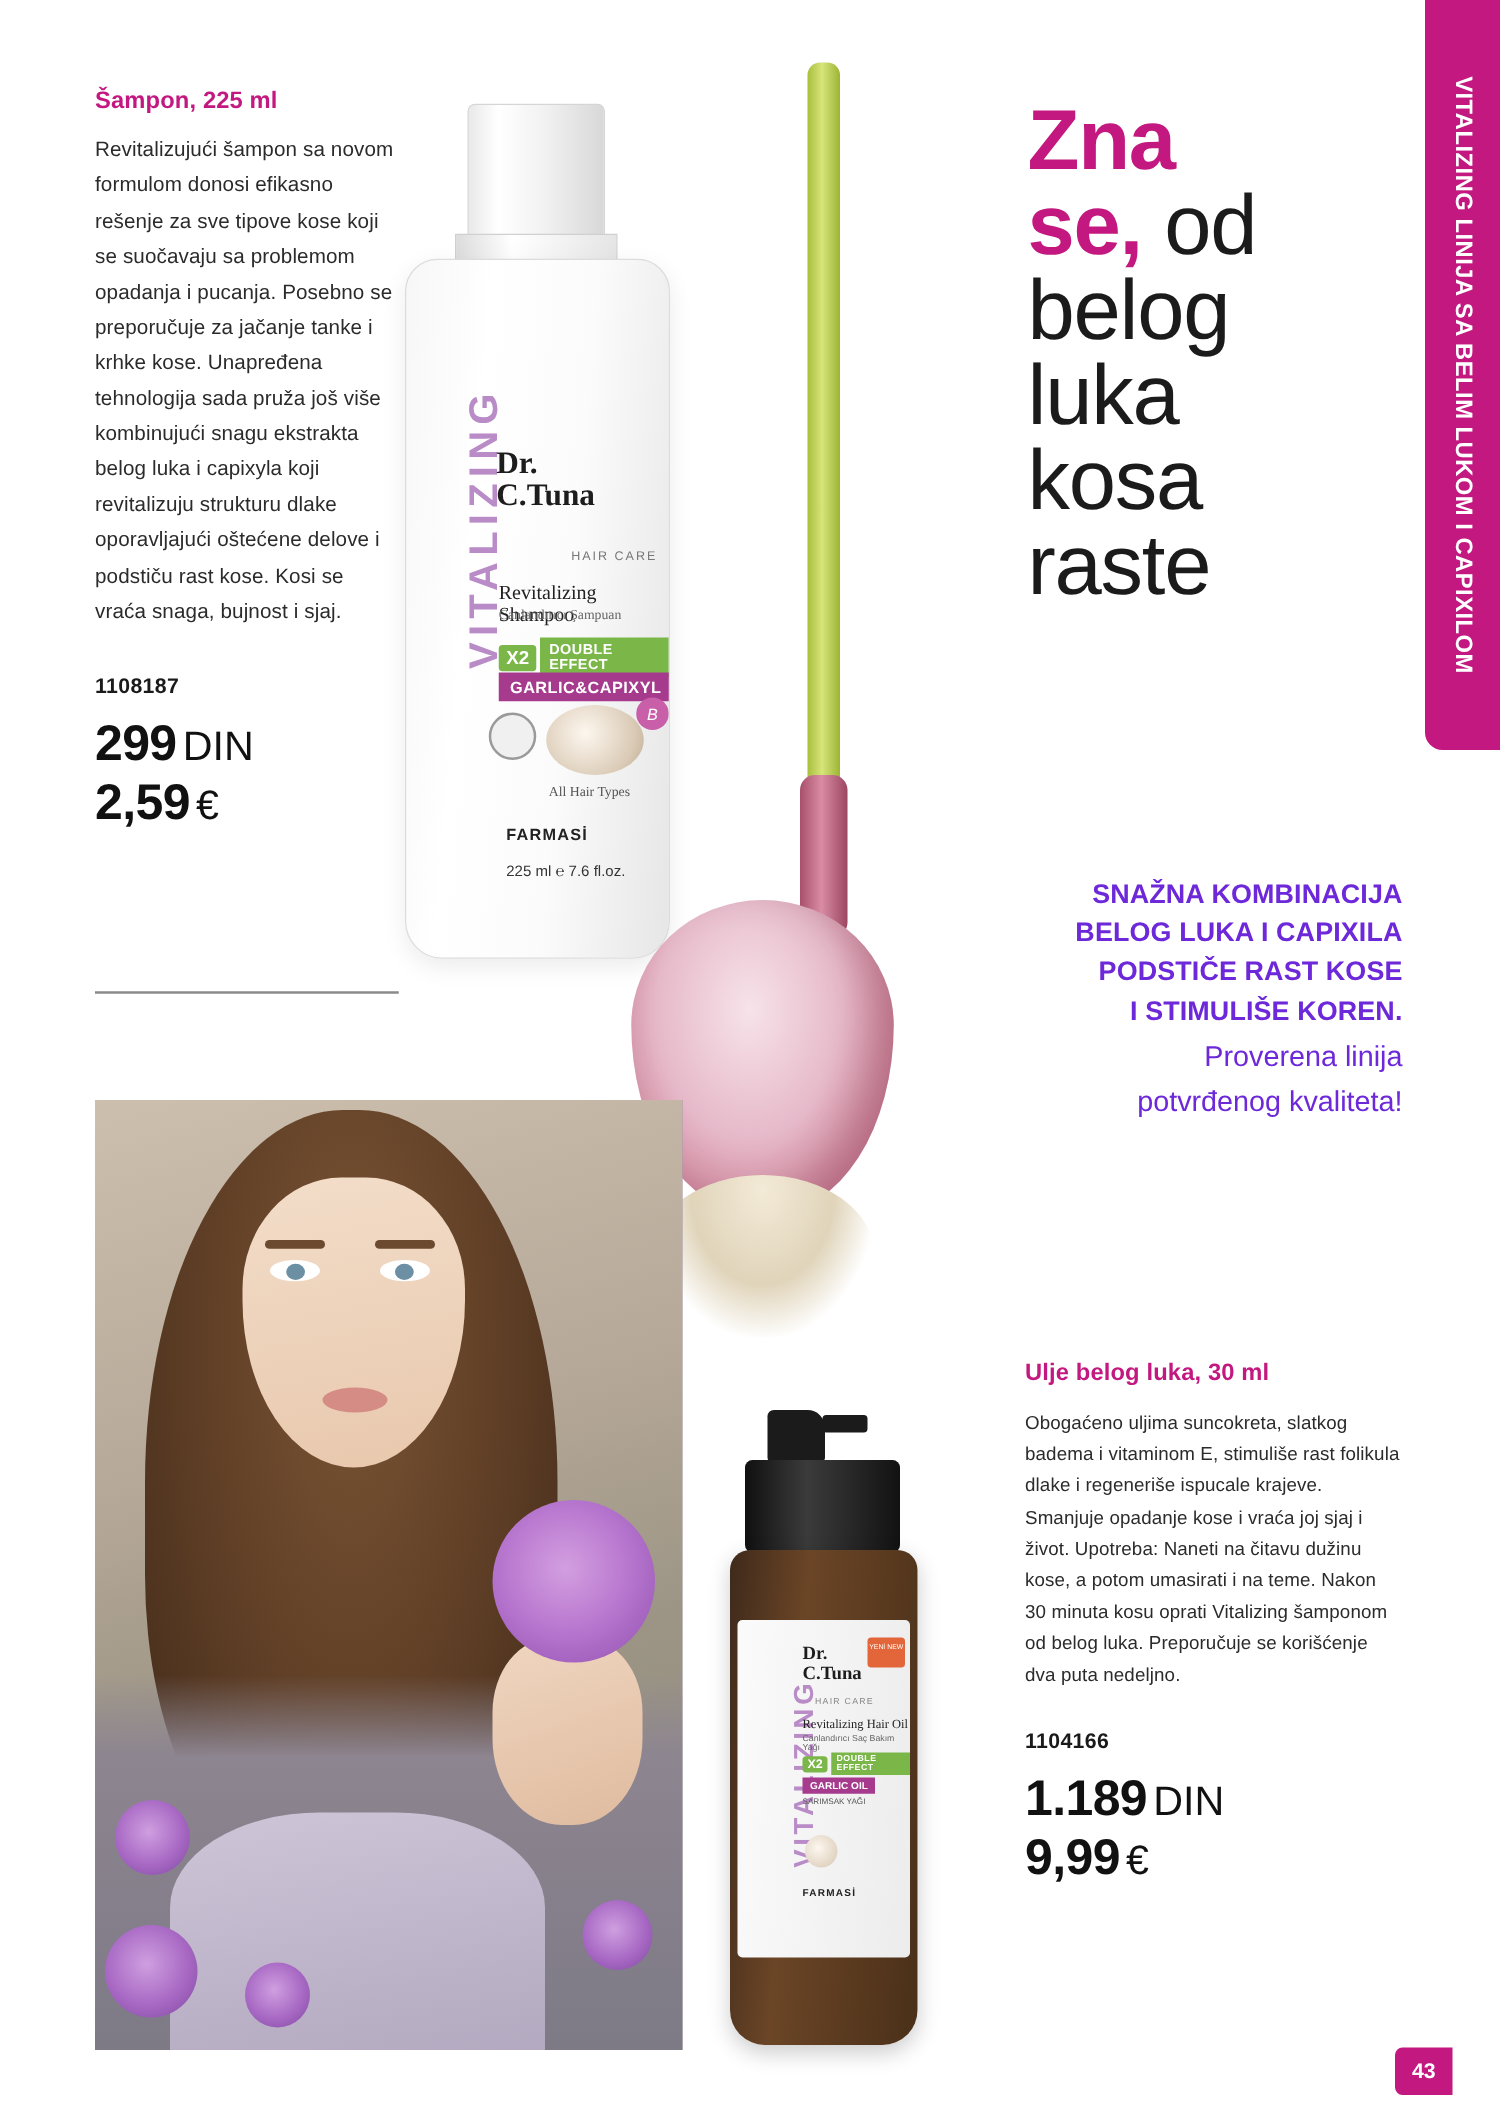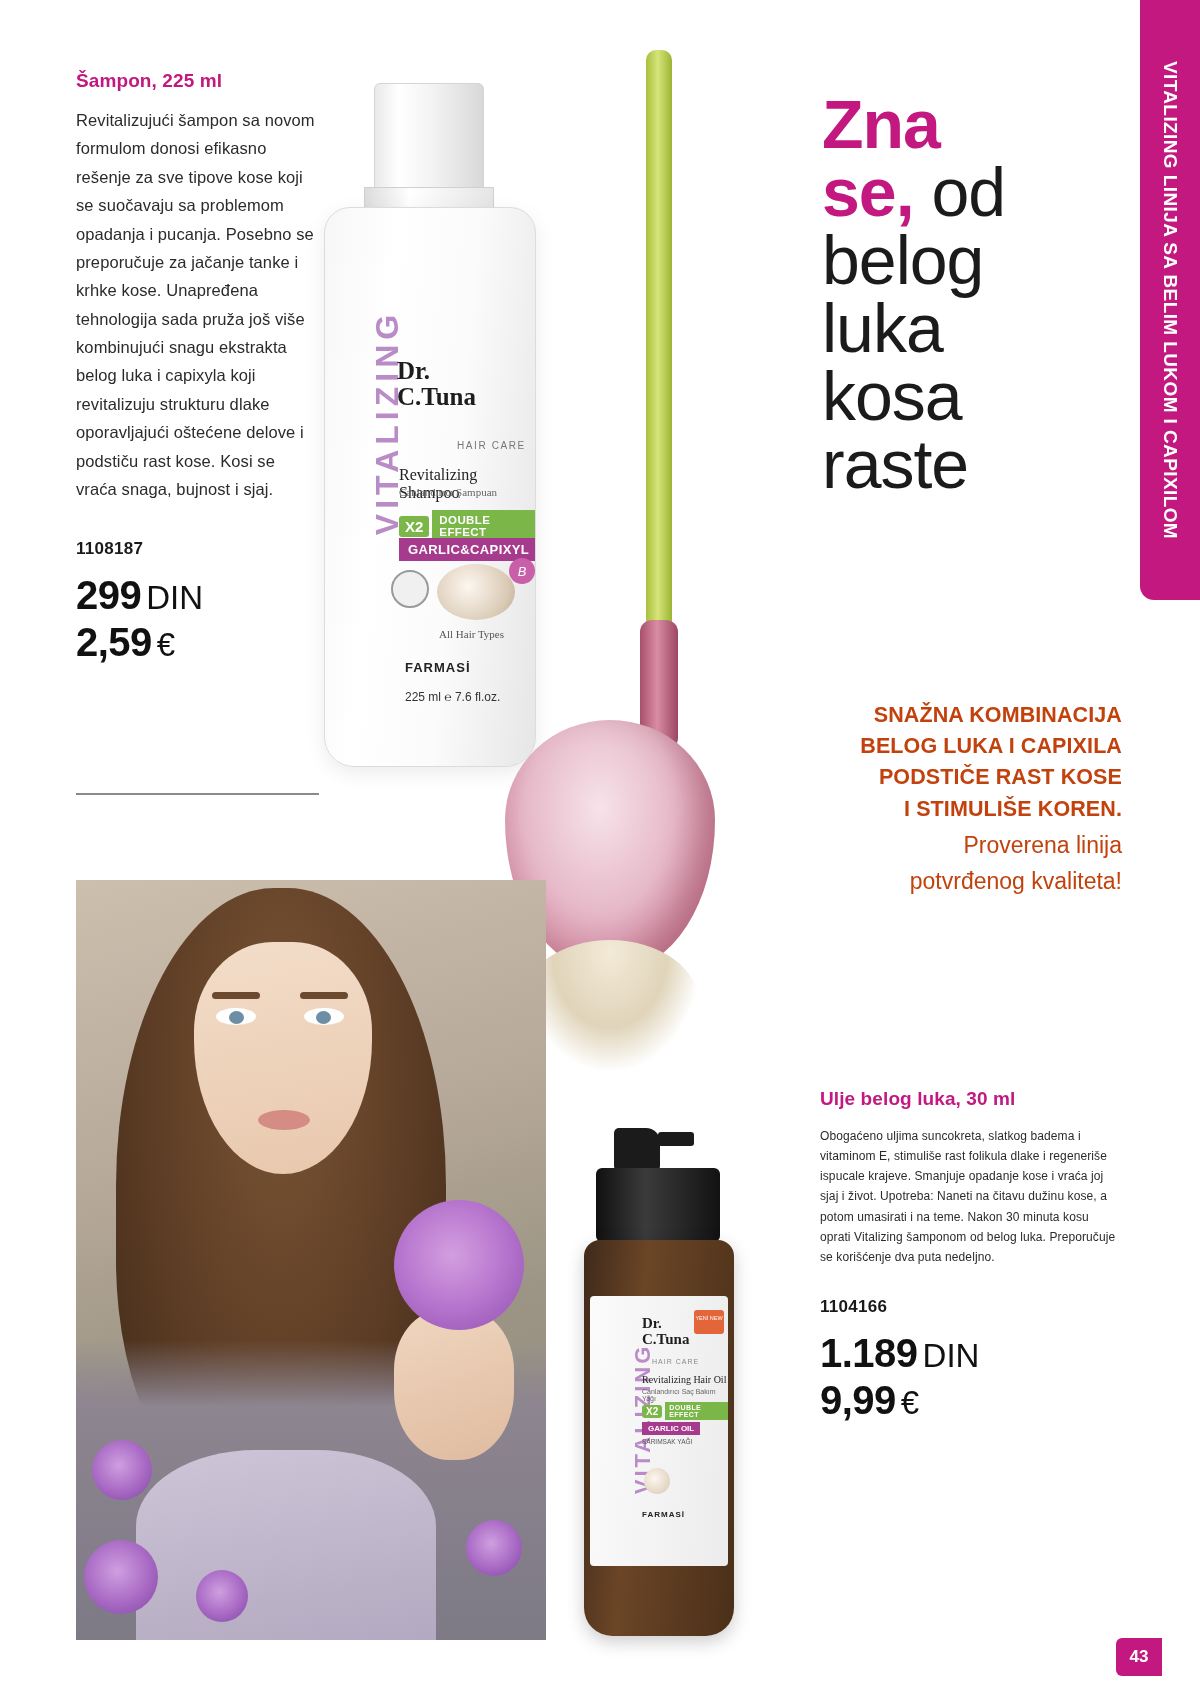--- a/index.html
+++ b/index.html
@@ -243,53 +243,52 @@
     border-radius: 50%;
   }
 
   
   .headline {
     position: absolute;
     left: 822px; top: 78px;
     width: 300px;
     line-height: 1.0;
     color: #1b1b1b;
-    margin-top: 12px;
   }
   .hl-line { font-size: 68px; letter-spacing: -1px; }
   .hl-pink { color: #c2187f; font-weight: bold; }
   .hl-reg { font-weight: normal; }
 
   .subhead {
     position: absolute;
     left: 800px; top: 700px;
     width: 322px;
     text-align: right;
-    color: #c2410c;
+    color: #6d28d9;
   }
   .sub-bold {
     font-size: 21.5px;
     font-weight: bold;
     line-height: 1.45;
     letter-spacing: 0.1px;
   }
   .sub-light {
     font-size: 23px;
     font-weight: normal;
     line-height: 1.42;
     margin-top: 4px;
   }
 
   
   .right-prod {
     position: absolute;
     left: 820px; top: 1088px;
     width: 300px;
   }
-  .right-prod .prod-desc { font-size: 12px; line-height: 1.68; margin-top: 16px; }
+  .right-prod .prod-desc { font-size: 15px; line-height: 1.68; margin-top: 16px; }
   .right-prod .prod-code { margin-top: 30px; }
 
   
   .model-photo {
     position: absolute;
     left: 76px; top: 880px;
     width: 470px; height: 760px;
     overflow: hidden;
     background: #9a8fa8;
   }

